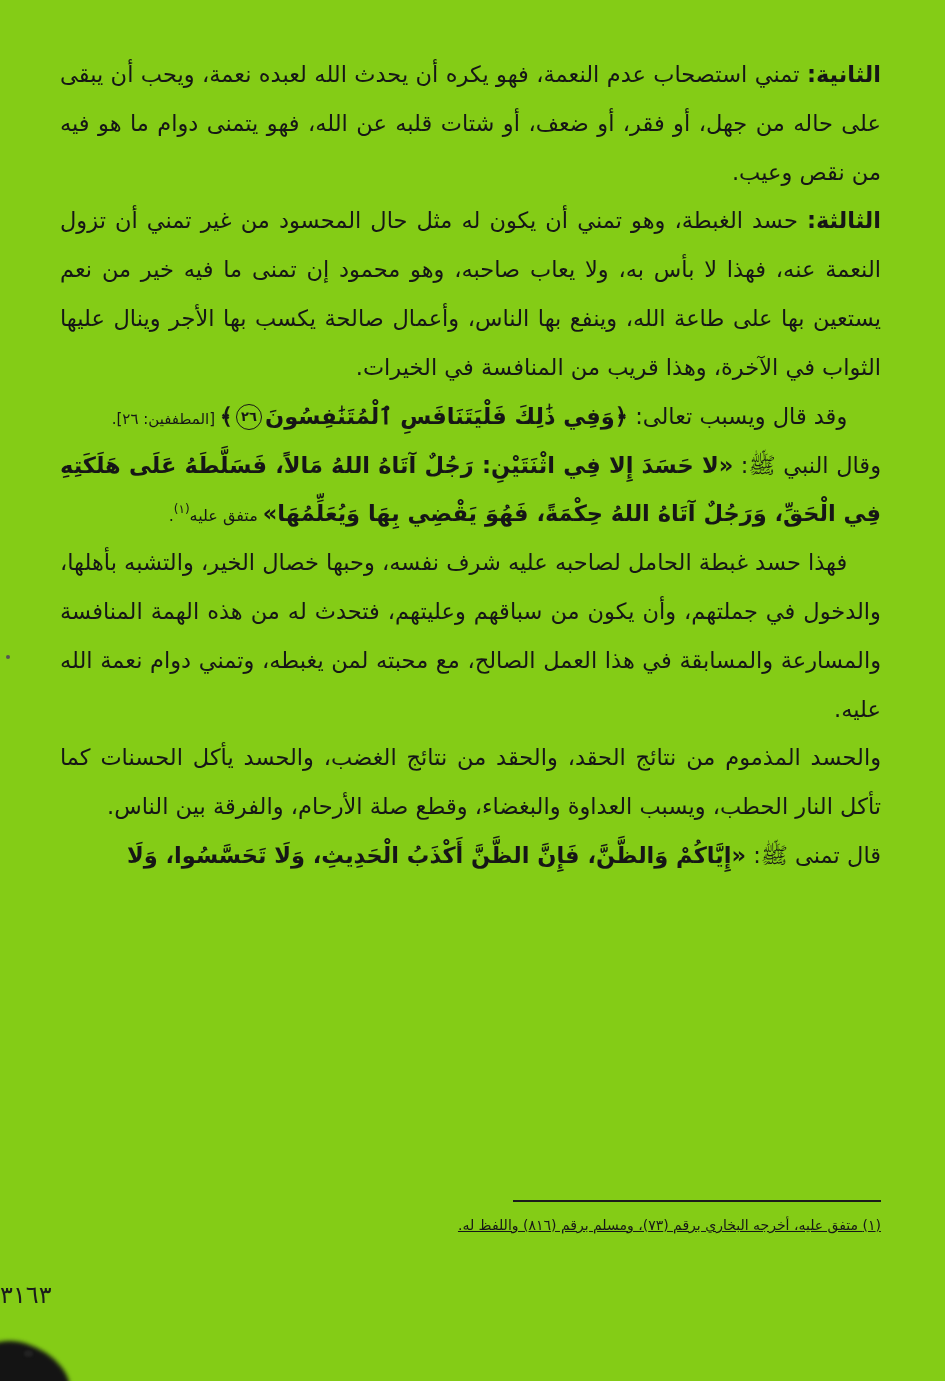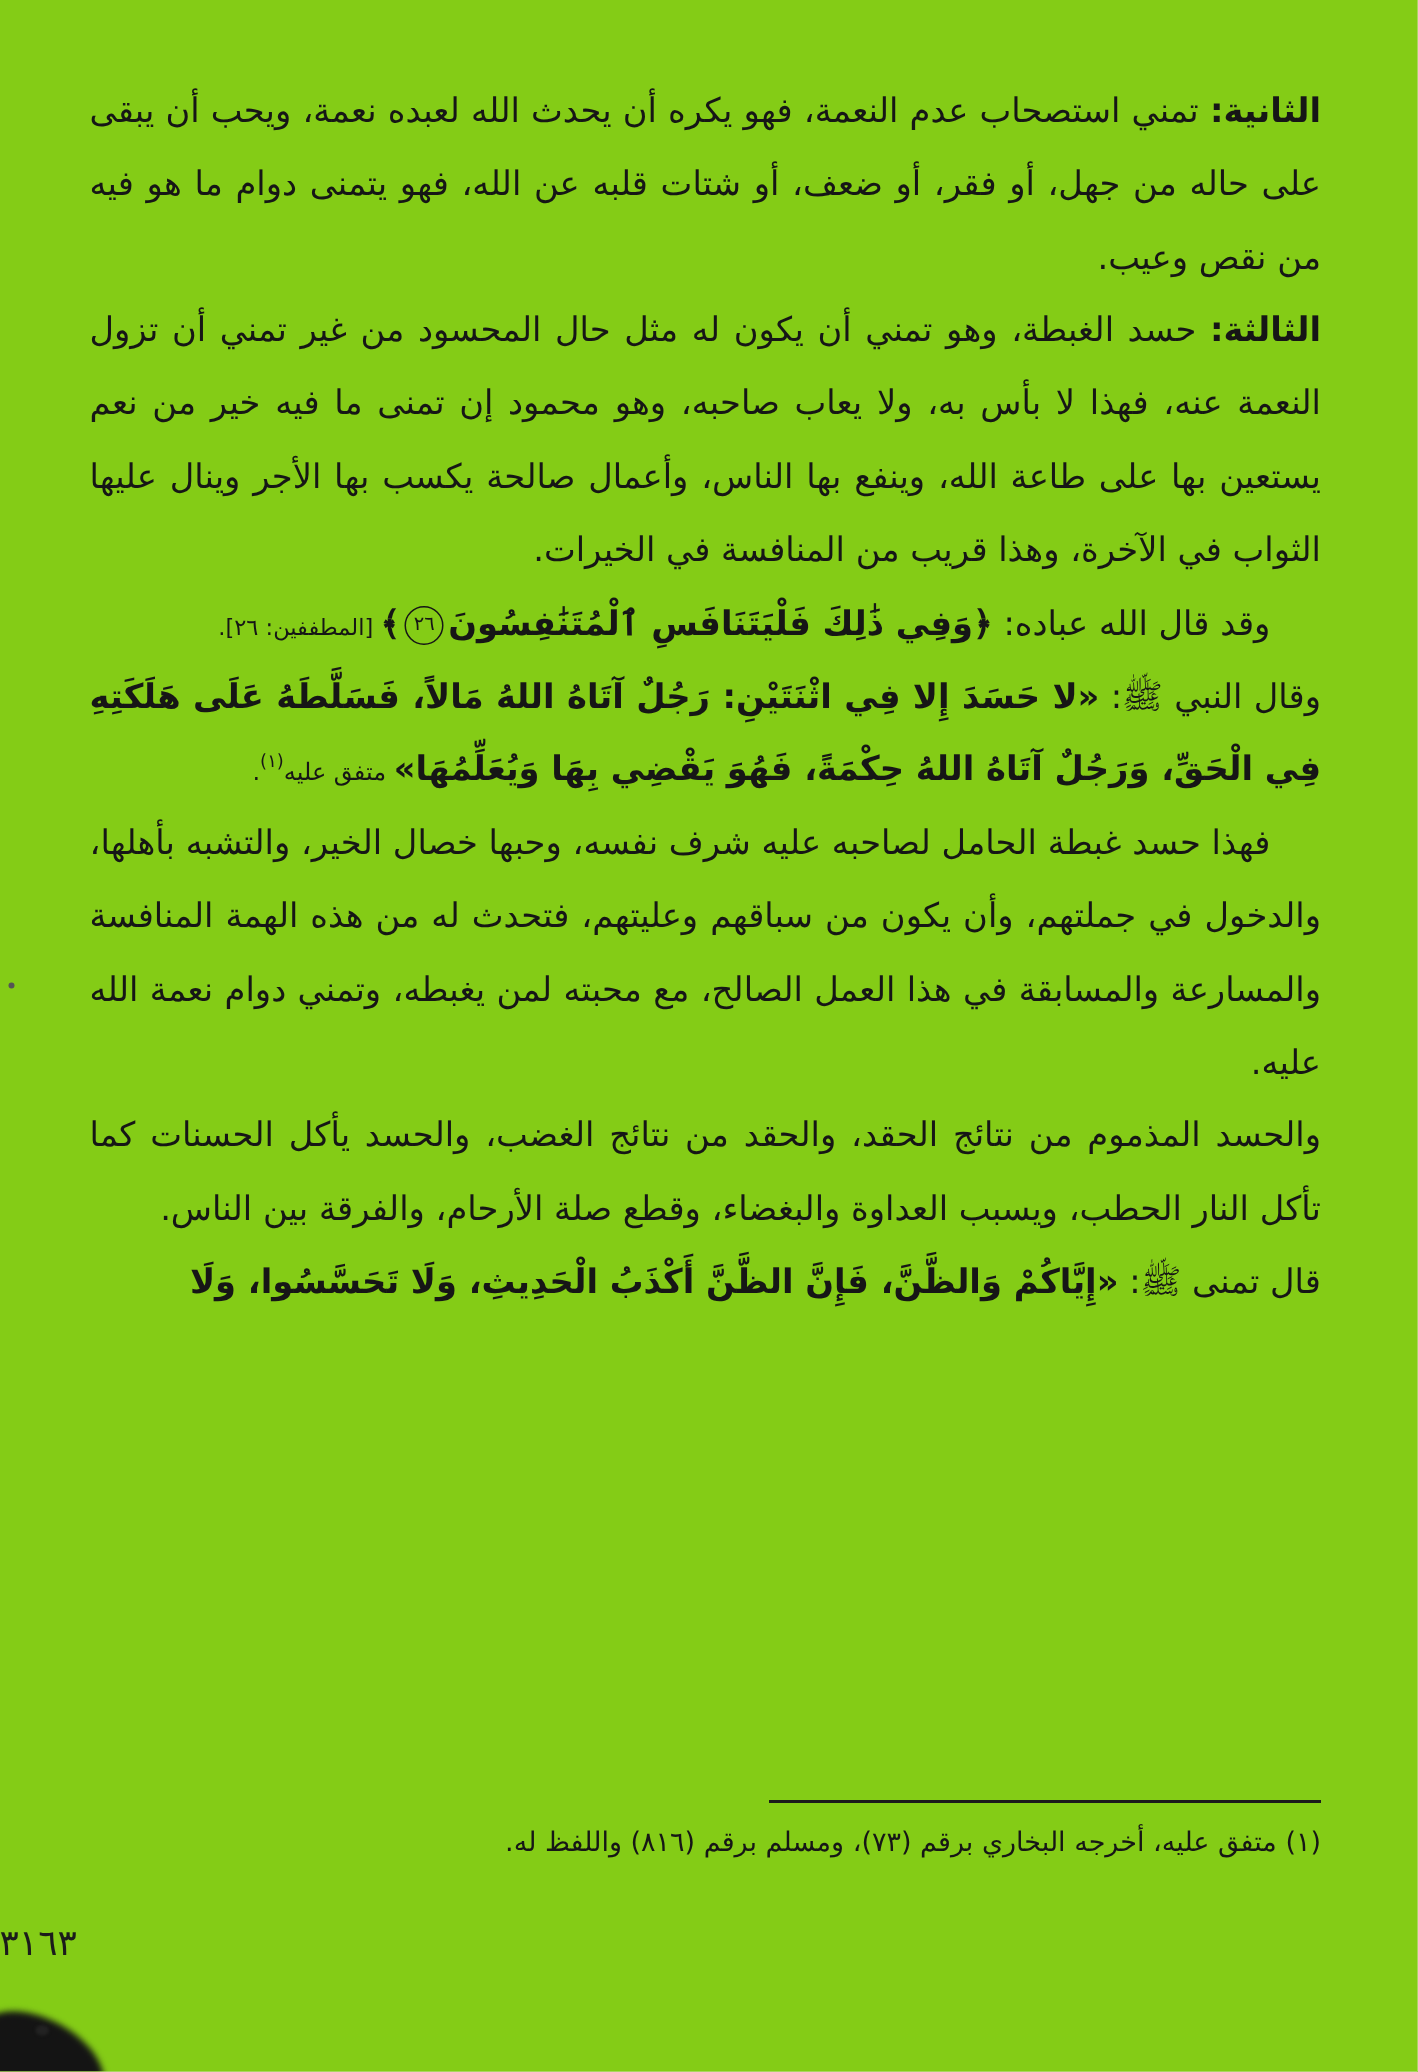--- a/index.html
+++ b/index.html
@@ -29,21 +29,21 @@
   }
   p { margin: 0; }
   .indent { text-indent: 1.5em; }
   .lead { font-weight: bold; }
   .hadith { font-weight: bold; }
   .bracket { font-weight: bold; }
   .verse { font-weight: bold; }
   .ayah-badge {
     display: inline-block;
     font-size: 13px;
-    font-weight: normal;
+    font-weight: bold;
     border: 1.5px solid #161616;
     border-radius: 50%;
     width: 26px;
     height: 26px;
     line-height: 23px;
     text-align: center;
     vertical-align: middle;
     margin: 0 3px;
     text-indent: 0;
   }
@@ -57,23 +57,24 @@
     left: 60px;
   }
   .fn-rule {
     height: 2px;
     background: #1b1b1b;
     width: 368px;
     margin-right: 0;
   }
   .footnote {
     margin-top: 12px;
-    font-size: 18px;
+    font-size: 14px;
     text-align: right;
     line-height: 1.7;
+    text-decoration: underline;
   }
   .page-number {
     position: absolute;
     bottom: 72px;
     left: 0;
     width: 100%;
     text-align: left;
     font-size: 24px;
     letter-spacing: 3px;
     color: #1b1b1b;
@@ -115,21 +116,21 @@
 
 <div class="page">
 
   <div class="text-block">
 
     <p><span class="lead">الثانية:</span><span> تمني استصحاب عدم النعمة، فهو يكره أن يحدث الله لعبده نعمة، ويحب أن يبقى على حاله من جهل، أو فقر، أو ضعف، أو شتات قلبه عن الله، فهو يتمنى دوام ما هو فيه من نقص وعيب.</span></p>
 
 
     <p><span class="lead">الثالثة:</span><span> حسد الغبطة، وهو تمني أن يكون له مثل حال المحسود من غير تمني أن تزول النعمة عنه، فهذا لا بأس به، ولا يعاب صاحبه، وهو محمود إن تمنى ما فيه خير من نعم يستعين بها على طاعة الله، وينفع بها الناس، وأعمال صالحة يكسب بها الأجر وينال عليها الثواب في الآخرة، وهذا قريب من المنافسة في الخيرات.</span></p>
 
-    <p class="indent"><span>وقد قال الله عباده: </span><span class="bracket">﴿</span><span class="verse">وَفِي ذَٰلِكَ فَلْيَتَنَافَسِ ٱلْمُتَنَٰفِسُونَ</span><span class="ayah-badge">٢٦</span><span class="bracket">﴾</span><span class="small-ref"> [المطففين: ٢٦].</span></p>
+    <p class="indent"><span>وقد قال ويسبب تعالى: </span><span class="bracket">﴿</span><span class="verse">وَفِي ذَٰلِكَ فَلْيَتَنَافَسِ ٱلْمُتَنَٰفِسُونَ</span><span class="ayah-badge">٢٦</span><span class="bracket">﴾</span><span class="small-ref"> [المطففين: ٢٦].</span></p>
 
     <p><span>وقال النبي ﷺ: </span><span class="hadith">«لا حَسَدَ إِلا فِي اثْنَتَيْنِ: رَجُلٌ آتَاهُ اللهُ مَالاً، فَسَلَّطَهُ عَلَى هَلَكَتِهِ فِي الْحَقِّ، وَرَجُلٌ آتَاهُ اللهُ حِكْمَةً، فَهُوَ يَقْضِي بِهَا وَيُعَلِّمُهَا»</span><span class="attribution"> متفق عليه</span><span class="fn-ref">(١)</span><span class="attribution">.</span></p>
 
     <p class="indent"><span>فهذا حسد غبطة الحامل لصاحبه عليه شرف نفسه، وحبها خصال الخير، والتشبه بأهلها، والدخول في جملتهم، وأن يكون من سباقهم وعليتهم، فتحدث له من هذه الهمة المنافسة والمسارعة والمسابقة في هذا العمل الصالح، مع محبته لمن يغبطه، وتمني دوام نعمة الله عليه.</span></p>
 
     <p><span>والحسد المذموم من نتائج الحقد، والحقد من نتائج الغضب، والحسد يأكل الحسنات كما تأكل النار الحطب، ويسبب العداوة والبغضاء، وقطع صلة الأرحام، والفرقة بين الناس.</span></p>
 
     <p><span>قال تمنى ﷺ: </span><span class="hadith">«إِيَّاكُمْ وَالظَّنَّ، فَإِنَّ الظَّنَّ أَكْذَبُ الْحَدِيثِ، وَلَا تَحَسَّسُوا، وَلَا</span></p>
 
   </div>

